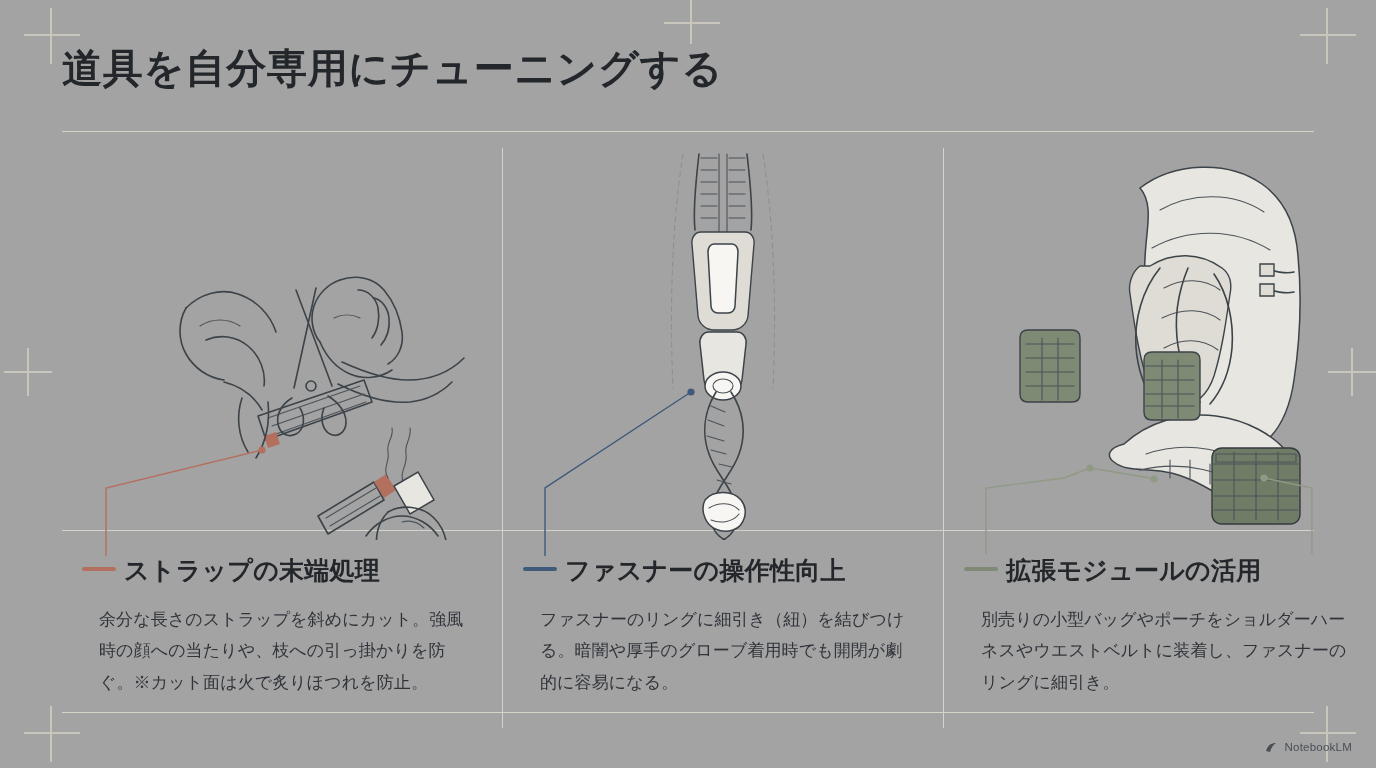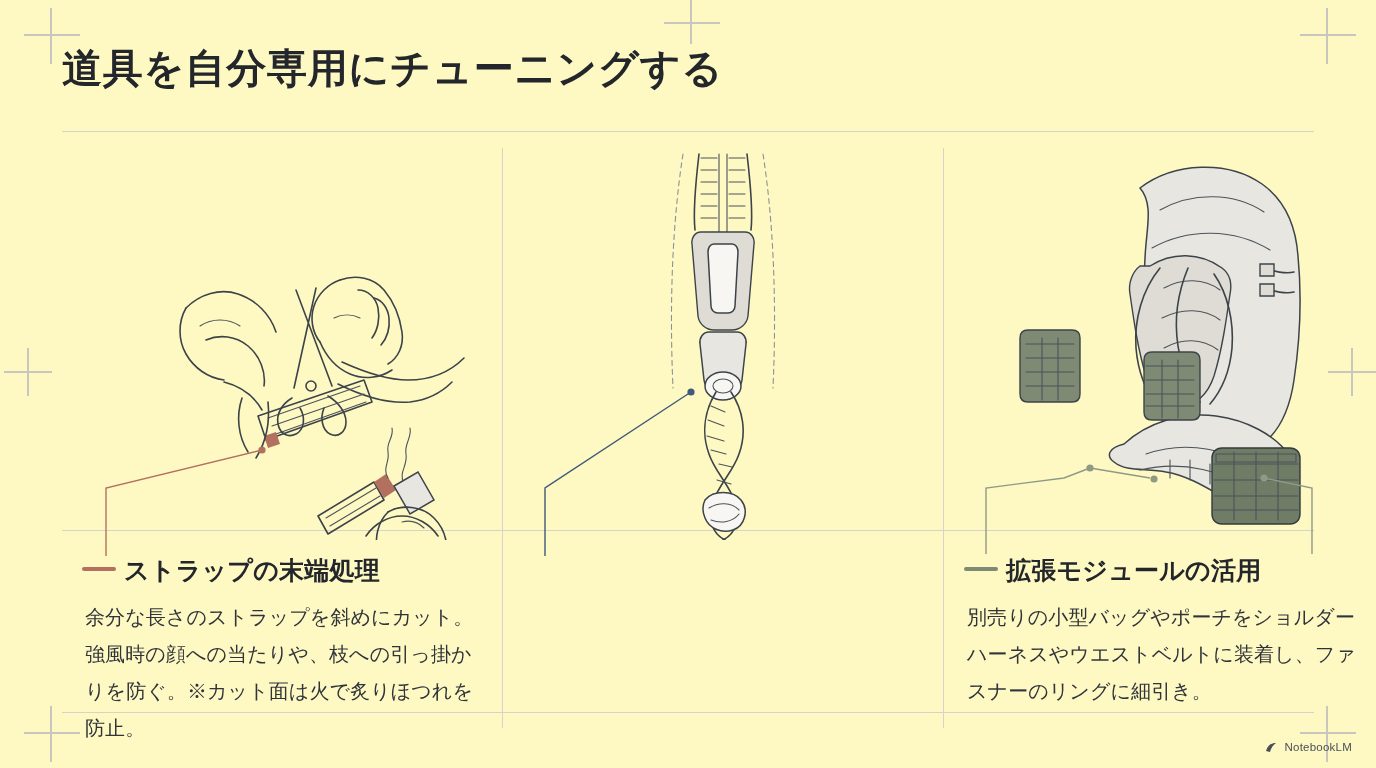--- a/index.html
+++ b/index.html
@@ -9,21 +9,21 @@
     background: #f2f1ec;
   }
   body {
     font-family: "Liberation Sans", sans-serif;
     color: #2b2b2b;
   }
   #page {
     position: relative;
     width: 1376px;
     height: 768px;
-    background: #fef9c3;
+    background: #a3a3a3;
     overflow: hidden;
   }
 
   
   .crop {
     position: absolute;
     pointer-events: none;
   }
   .crop span {
     position: absolute;
@@ -92,24 +92,24 @@
   }
   .heading {
     font-size: 25px;
     font-weight: bold;
     color: #23262a;
     margin: 0 0 12px 42px;
     letter-spacing: 0.01em;
     white-space: nowrap;
   }
   .body-text {
-    font-size: 20px;
+    font-size: 17px;
     line-height: 1.85;
     color: #30343a;
-    margin: 3px;
+    margin: 17px;
     letter-spacing: 0.005em;
   }
 
   
   .accent {
     position: absolute;
     width: 34px;
     height: 4px;
     border-radius: 2px;
     left: 0;
@@ -294,20 +294,25 @@
 
             <path class="fill-white" d="M182 352 c8 -10 28 -10 36 0 c8 10 4 26 -8 30 c-12 4 -24 -2 -28 -12 c-3 -7 -2 -14 0 -18 z"></path>
             <path class="ln-t" d="M186 360 c10 -6 22 -6 30 2 M188 372 c10 4 22 2 28 -6"></path>
           </svg>
           <svg class="leader" viewBox="0 0 400 392">
             <path d="M22 408 L22 340 L168 244" fill="none" stroke="#3f5a7a" stroke-width="1.4"></path>
             <circle cx="168" cy="244" r="3.6" fill="#3f5a7a"></circle>
           </svg>
         </div>
 
+        <div class="caption-box">
+          <div class="accent" style="background:#3f5a7a"></div>
+          <h2 class="heading">ファスナーの操作性向上</h2>
+          <p class="body-text">ファスナーのリングに細引き（紐）を結びつける。暗闇や厚手のグローブ着用時でも開閉が劇的に容易になる。</p>
+        </div>
       </div>
     </div>
 
     <div class="col">
       <div class="col-inner">
         <div class="art">
           <svg width="400" height="392" viewBox="0 0 400 392" aria-hidden="true">
 
             <path class="fill-grey" d="M176 40 c34 -26 88 -28 122 -4 c24 17 34 44 36 72 c4 42 2 84 -4 124 c-4 28 -14 52 -34 66 c-22 16 -52 16 -74 2 c-20 -13 -30 -36 -34 -60 c-8 -48 -10 -98 -6 -144 c2 -22 6 -42 -6 -56 z"></path>
 

